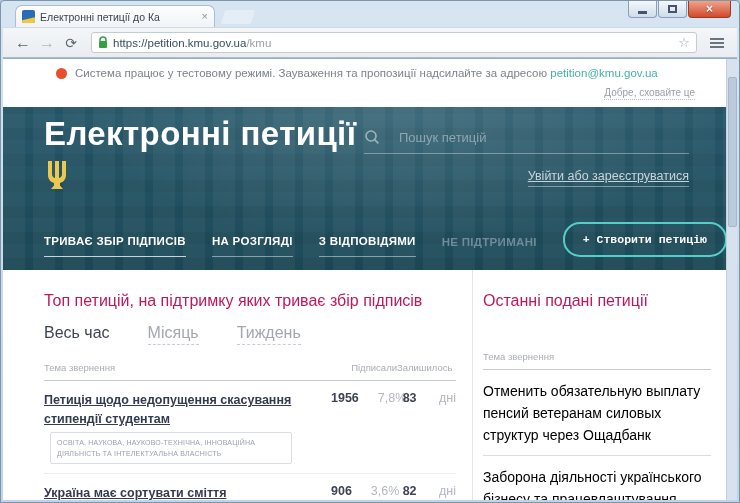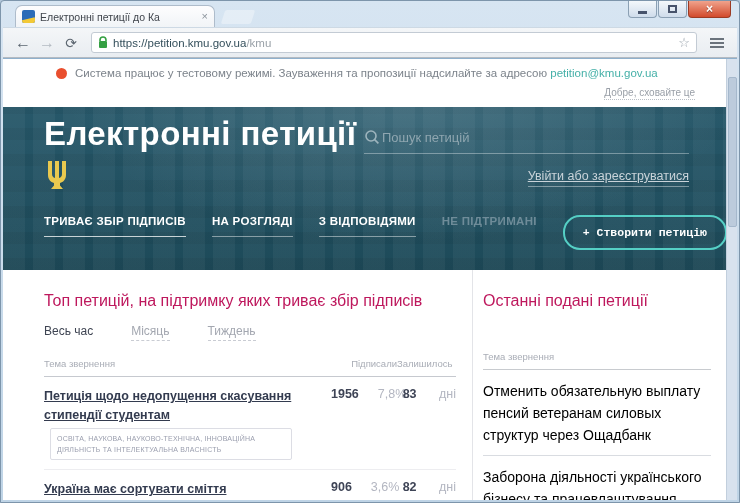--- a/index.html
+++ b/index.html
@@ -52,36 +52,36 @@
   .hero{position:absolute;top:48px;left:0;width:725px;height:163px;background:linear-gradient(#27586a,#1d4a59);overflow:hidden}
   .hero::before{content:"";position:absolute;inset:0;
     background:
       radial-gradient(ellipse at 55% -10%, rgba(200,220,230,.18), transparent 60%),
       repeating-linear-gradient(90deg, rgba(255,255,255,.045) 0 22px, transparent 22px 30px),
       repeating-linear-gradient(0deg, rgba(0,0,0,.05) 0 12px, transparent 12px 26px);
   }
   .hero > *{position:relative}
   .hero-title{position:absolute;left:41px;top:8px;font-size:33px;font-weight:700;color:#fff;letter-spacing:.4px;white-space:nowrap}
   .hero-search{position:absolute;left:361px;top:22px;width:325px;border-bottom:1px solid rgba(255,255,255,.35);display:flex;align-items:center;padding-bottom:8px}
-  .search-input{background:transparent;border:none;outline:none;font-size:13px;color:#dfe8ec;margin-left:2px;width:260px;font-family:"Liberation Sans",sans-serif}
+  .search-input{background:transparent;border:none;outline:none;font-size:13px;color:#dfe8ec;margin-left:19px;width:260px;font-family:"Liberation Sans",sans-serif}
   .search-input::placeholder{color:#8fa6b0}
   .trident{position:absolute;left:42px;top:54px}
   .org-name{position:absolute;left:76px;top:66px;font-size:12px;color:#b9c6cd}
   .signin{position:absolute;right:39px;top:62px;font-size:12.5px;color:#c9d3d9;border-bottom:1px solid rgba(255,255,255,.4);padding-bottom:3px}
-  .hero-nav{position:absolute;left:41px;right:39px;top:108px;height:42px;display:flex;align-items:flex-start;gap:26px}
+  .hero-nav{position:absolute;left:41px;right:39px;top:108px;height:42px;display:flex;align-items:flex-end;gap:26px}
   .htab{font-size:11.5px;font-weight:700;letter-spacing:.3px;color:#fff;border-bottom:1px solid rgba(255,255,255,.45);padding-bottom:9px;white-space:nowrap}
   .htab--active{border-bottom-color:rgba(255,255,255,.75)}
   .htab--muted{color:#6f8c99;border-bottom:none;padding-bottom:9px}
   .create-btn{margin-left:auto;border:2px solid #55cfc5;border-radius:17px;color:#fff;font-size:11.5px;font-weight:700;padding:9px 18px;background:transparent;white-space:nowrap;font-family:Liberation Mono, monospace}
 
   
   .main-col{position:absolute;left:41px;top:211px;width:412px}
   .section-title{font-size:16px;font-weight:400;color:#be185d;margin-top:22px}
   .filters{display:flex;gap:38px;margin-top:14px;align-items:baseline}
-  .filter{font-size:12px;color:#3e4452}
+  .filter{font-size:16px;color:#3e4452}
   .filter--dim{color:#a3a7b0;border-bottom:1px dashed #c9ccd3;padding-bottom:2px}
   .thead{display:flex;margin-top:17px;font-size:9.5px;color:#a9adb6}
   .th-topic{width:287px}
   .th-signed{width:66px;text-align:right}
   .th-days{width:59px;}
   .thead-rule{height:1px;background:#c6c9cf;margin-top:7px}
   .p-row{display:flex;padding:10px 0 9px}
   .p-row + .p-row{border-top:1px solid #ededf0}
   .row-body{width:287px;padding-right:10px;font-size:12.5px;line-height:1.55}
   .p-title{font-weight:600;color:#333b4f}

